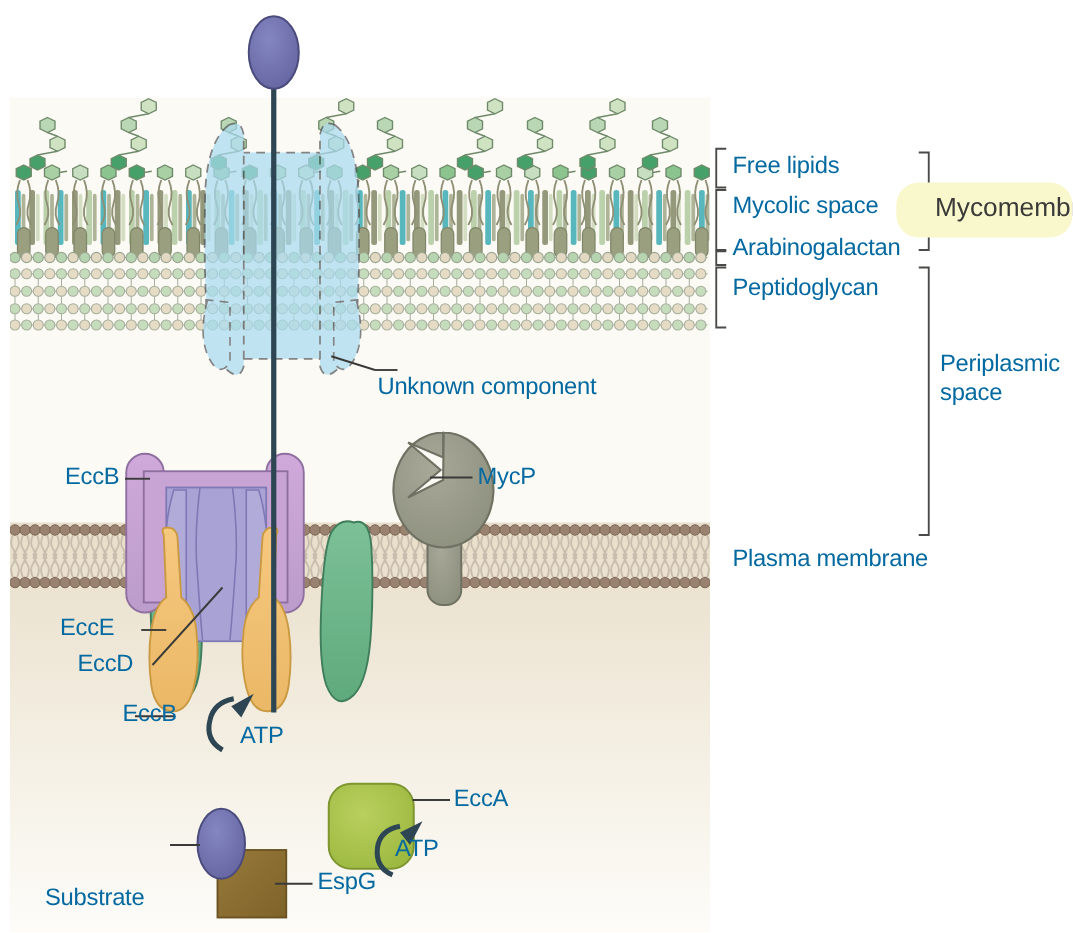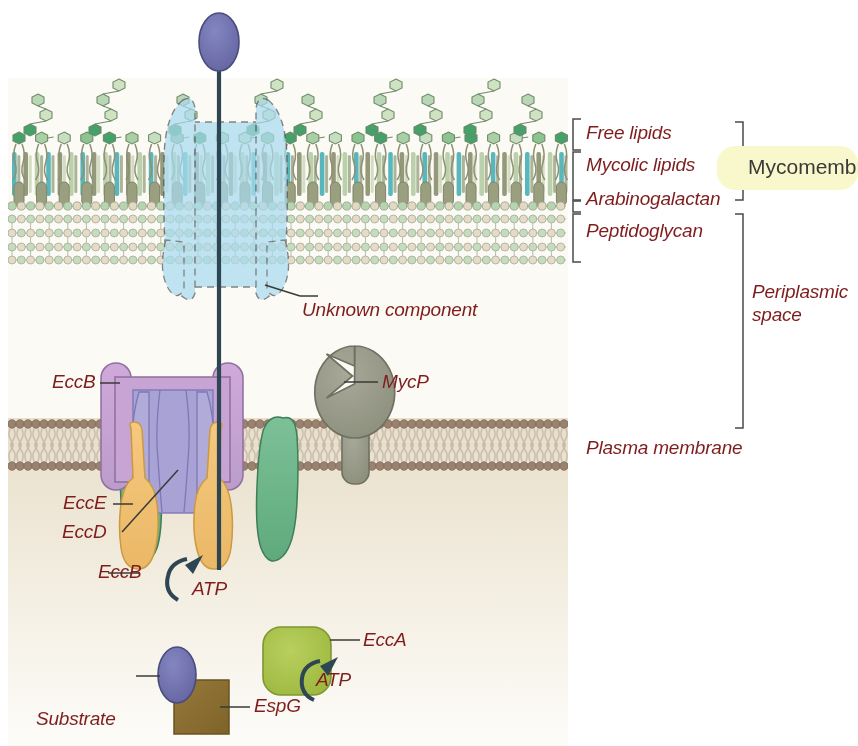--- a/index.html
+++ b/index.html
@@ -14,27 +14,26 @@
     height:746px;
     background:#ffffff;
     overflow:hidden;
   }
   #svgroot{position:absolute;left:0;top:0;width:858px;height:746px;}
 
   
   .lbl{
     position:absolute;
     font-family:"Liberation Sans","DejaVu Sans",sans-serif;
-    color:#7f1d1d;
+    color:#0369a1;
     font-size:19px;
     line-height:1.16;
     white-space:nowrap;
     letter-spacing:-0.2px;
     font-weight:400;
-    font-style:italic;
   }
   .lbl.two{white-space:normal;width:120px;line-height:1.22;}
 
   .hl-band{
     position:absolute;
     background:#f9f8cc;
     border-radius:18px;
   }
   .hl-text{
     position:absolute;
@@ -1595,33 +1594,33 @@
       <path d="M735,122 L743,122 L743,200 L735,200"></path>
 
       <path d="M735,214 L743,214 L743,428 L735,428"></path>
     </g>
   </svg>
 
   <div class="hl-band" style="left:717px;top:146px;width:141px;height:44px;"></div>
   <div class="hl-text" style="left:748px;top:155px;">Mycomembrane</div>
 
   <div class="lbl" style="left:586px;top:122px;">Free lipids</div>
-  <div class="lbl" style="left:586px;top:154px;">Mycolic lipids</div>
+  <div class="lbl" style="left:586px;top:154px;">Mycolic space</div>
   <div class="lbl" style="left:586px;top:220px;">Peptidoglycan</div>
   <div class="lbl" style="left:586px;top:188px;">Arabinogalactan</div>
 
   <div class="lbl two" style="left:752px;top:280px;">Periplasmic space</div>
 
   <div class="lbl" style="left:586px;top:437px;text-align:center;">Plasma membrane</div>
 
 
   <div class="lbl" style="left:302px;top:299px;">Unknown component</div>
 
   <div class="lbl" style="left:52px;top:371px;">EccB</div>
-  <div class="lbl" style="left:63px;top:492px;">EccE</div>
+  <div class="lbl" style="left:48px;top:492px;">EccE</div>
   <div class="lbl" style="left:62px;top:521px;">EccD</div>
   <div class="lbl" style="left:98px;top:561px;">EccB</div>
   <div class="lbl" style="left:192px;top:578px;">ATP</div>
 
   <div class="lbl" style="left:382px;top:371px;">MycP</div>
 
   <div class="lbl" style="left:363px;top:629px;">EccA</div>
   <div class="lbl" style="left:316px;top:669px;">ATP</div>
 
   <div class="lbl" style="left:36px;top:664px;margin-top:44px;">Substrate</div>

